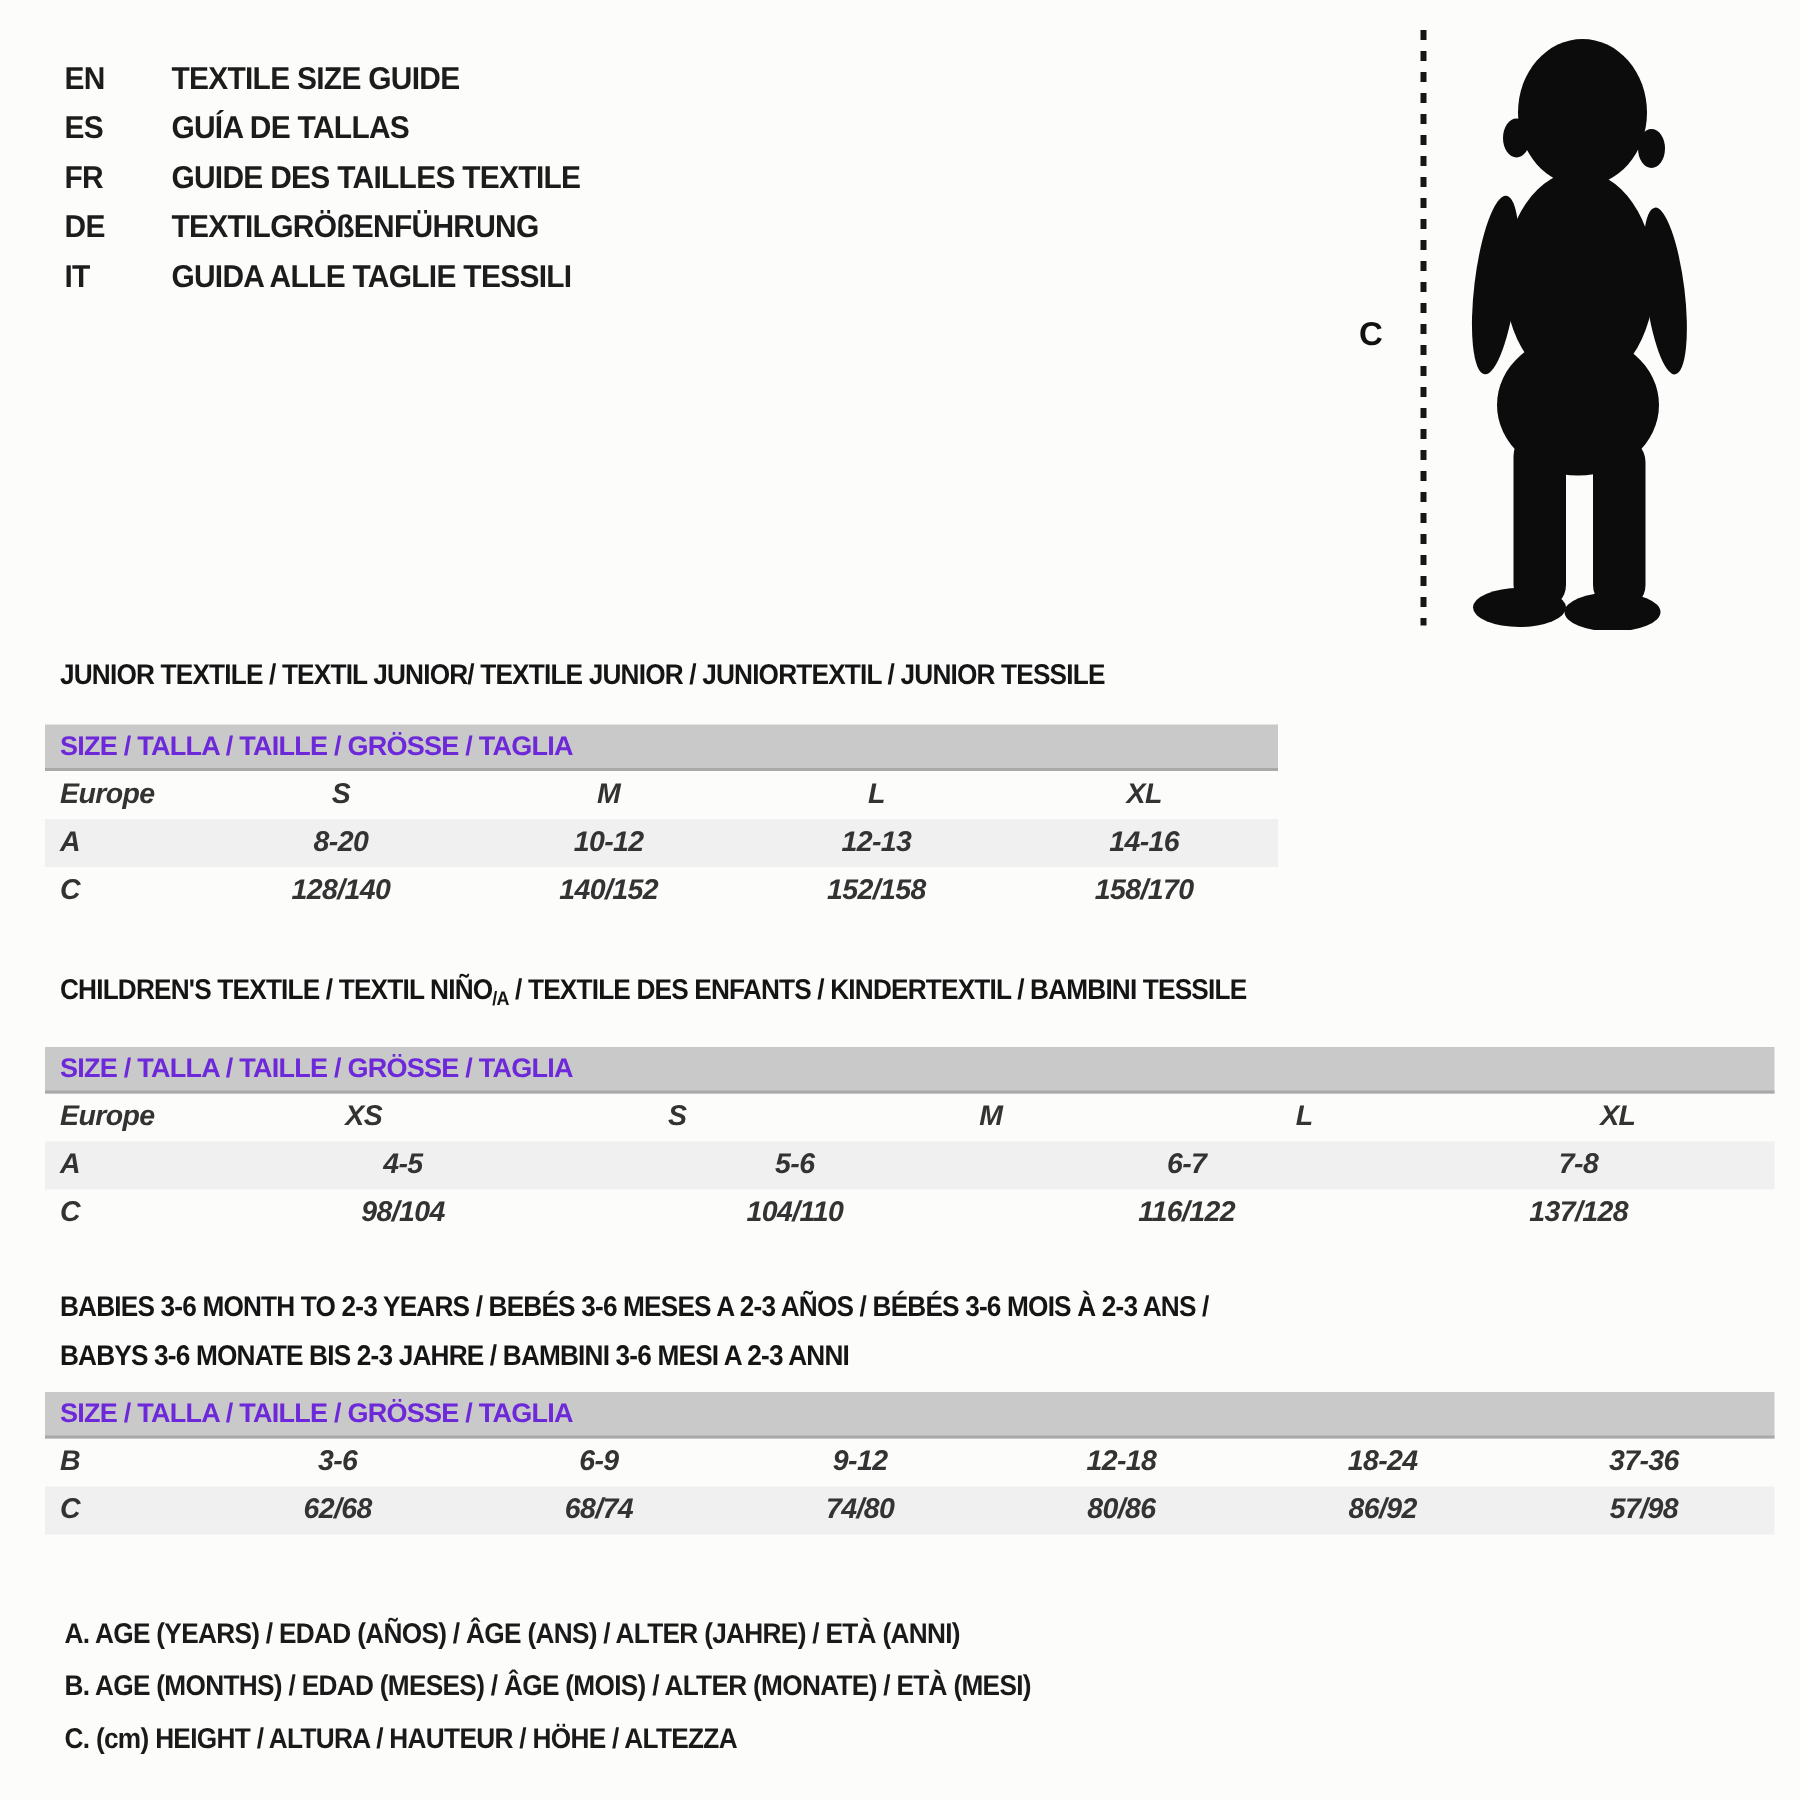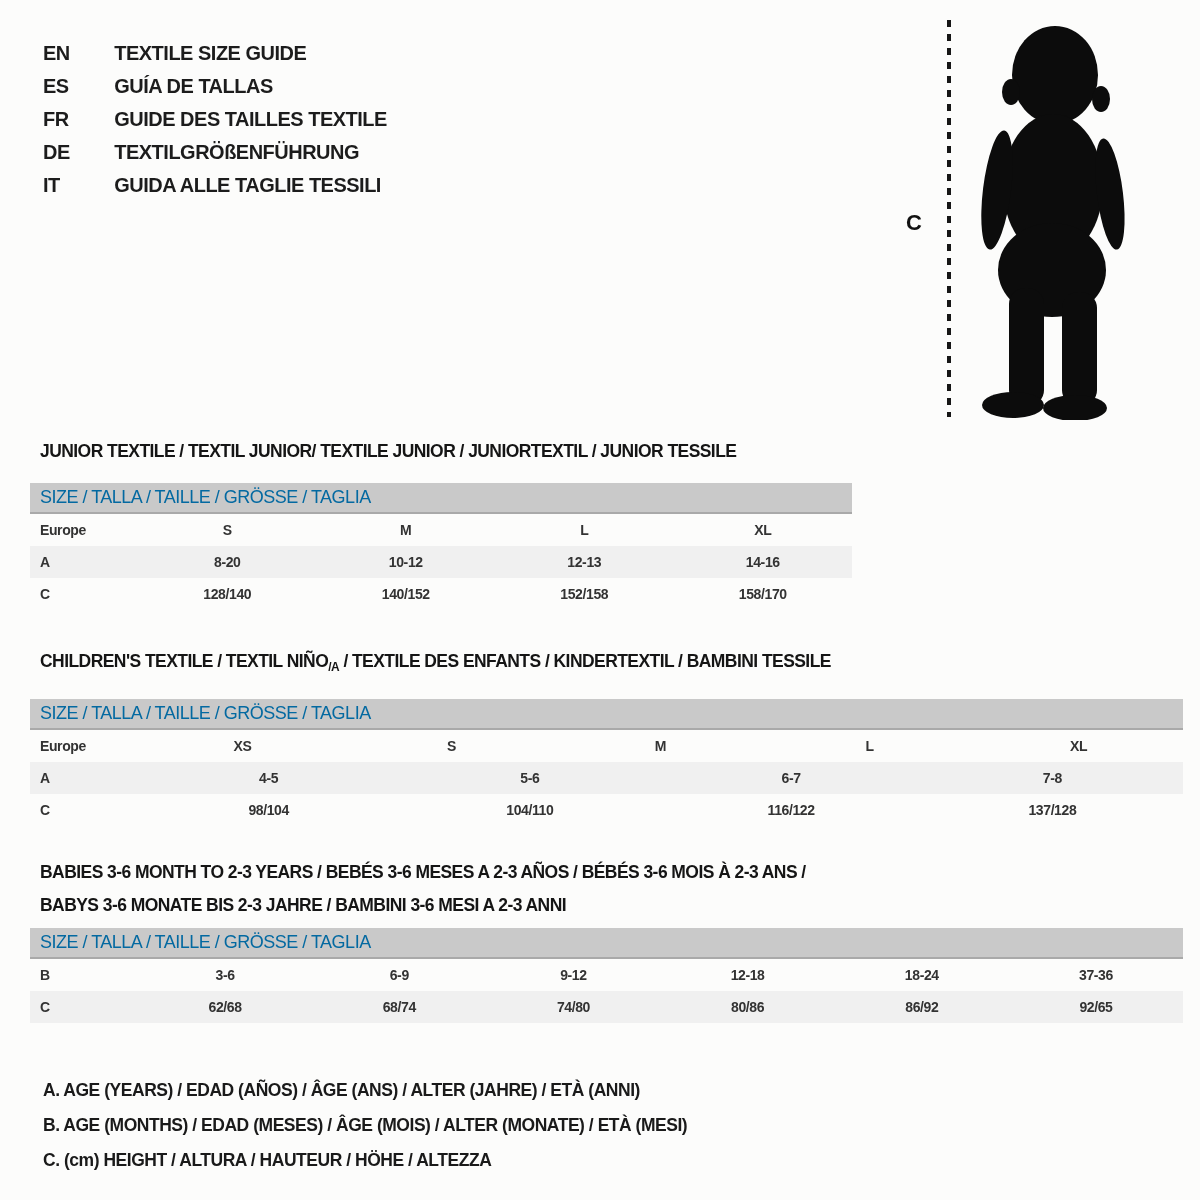--- a/index.html
+++ b/index.html
@@ -19,23 +19,23 @@
                background:repeating-linear-gradient(to bottom,#161616 0 7px,transparent 7px 14px);}
   .c-label{position:absolute;left:906px;top:210px;font-size:22px;font-weight:700;color:#111;}
   .toddler{position:absolute;left:963px;top:18px;}
 
   
   .size-section{position:absolute;left:30px;}
   .size-section h2{margin:0 0 0 10px;font-size:19px;font-weight:700;color:#151515;line-height:22px;
                    letter-spacing:-0.6px;white-space:nowrap;transform:scaleX(0.92);transform-origin:0 50%;}
   .size-section h2 .sub{font-size:13px;vertical-align:-4px;}
   .size-bar{margin-top:21px;height:29px;line-height:29px;background:#c9c9c9;border-bottom:2px solid #a9a9a9;
-            padding-left:10px;font-size:18px;font-weight:400;color:#0369a1;letter-spacing:-0.5px;}
+            padding-left:10px;font-size:18px;font-weight:700;color:#6d28d9;letter-spacing:-0.5px;}
   .babies .size-bar{margin-top:7px;}
-  .trow{display:flex;height:32px;line-height:32px;font-size:14px;font-weight:700;color:#333;letter-spacing:-0.4px;}
+  .trow{display:flex;height:32px;line-height:32px;font-size:19px;font-weight:700;color:#333;letter-spacing:-0.4px;font-style:italic;}
   .trow.shaded{background:#f0f0f0;}
   .tlabel{flex:0 0 98px;padding-left:10px;text-align:left;}
   .tcell{flex:1 1 0;text-align:center;}
 
   #junior-section{top:440px;width:822px;}
   #children-section{top:650px;width:1153px;}
   #babies-section{top:855px;width:1153px;}
   .two-line h2{line-height:33px;}
 
   
@@ -162,21 +162,21 @@
           <div class="tcell">18-24</div>
           <div class="tcell">37-36</div>
         </div>
         <div class="trow shaded">
           <div class="tlabel">C</div>
           <div class="tcell">62/68</div>
           <div class="tcell">68/74</div>
           <div class="tcell">74/80</div>
           <div class="tcell">80/86</div>
           <div class="tcell">86/92</div>
-          <div class="tcell">92/65</div>
+          <div class="tcell">57/98</div>
         </div>
       </div>
   </section>
 
   <div class="legend">
     <div class="legend-line">A. AGE (YEARS) / EDAD (AÑOS) / ÂGE (ANS) / ALTER (JAHRE) / ETÀ (ANNI)</div>
     <div class="legend-line">B. AGE (MONTHS) / EDAD (MESES) / ÂGE (MOIS) / ALTER (MONATE) / ETÀ (MESI)</div>
     <div class="legend-line">C. (cm) HEIGHT / ALTURA / HAUTEUR / HÖHE / ALTEZZA</div>
   </div>
 

